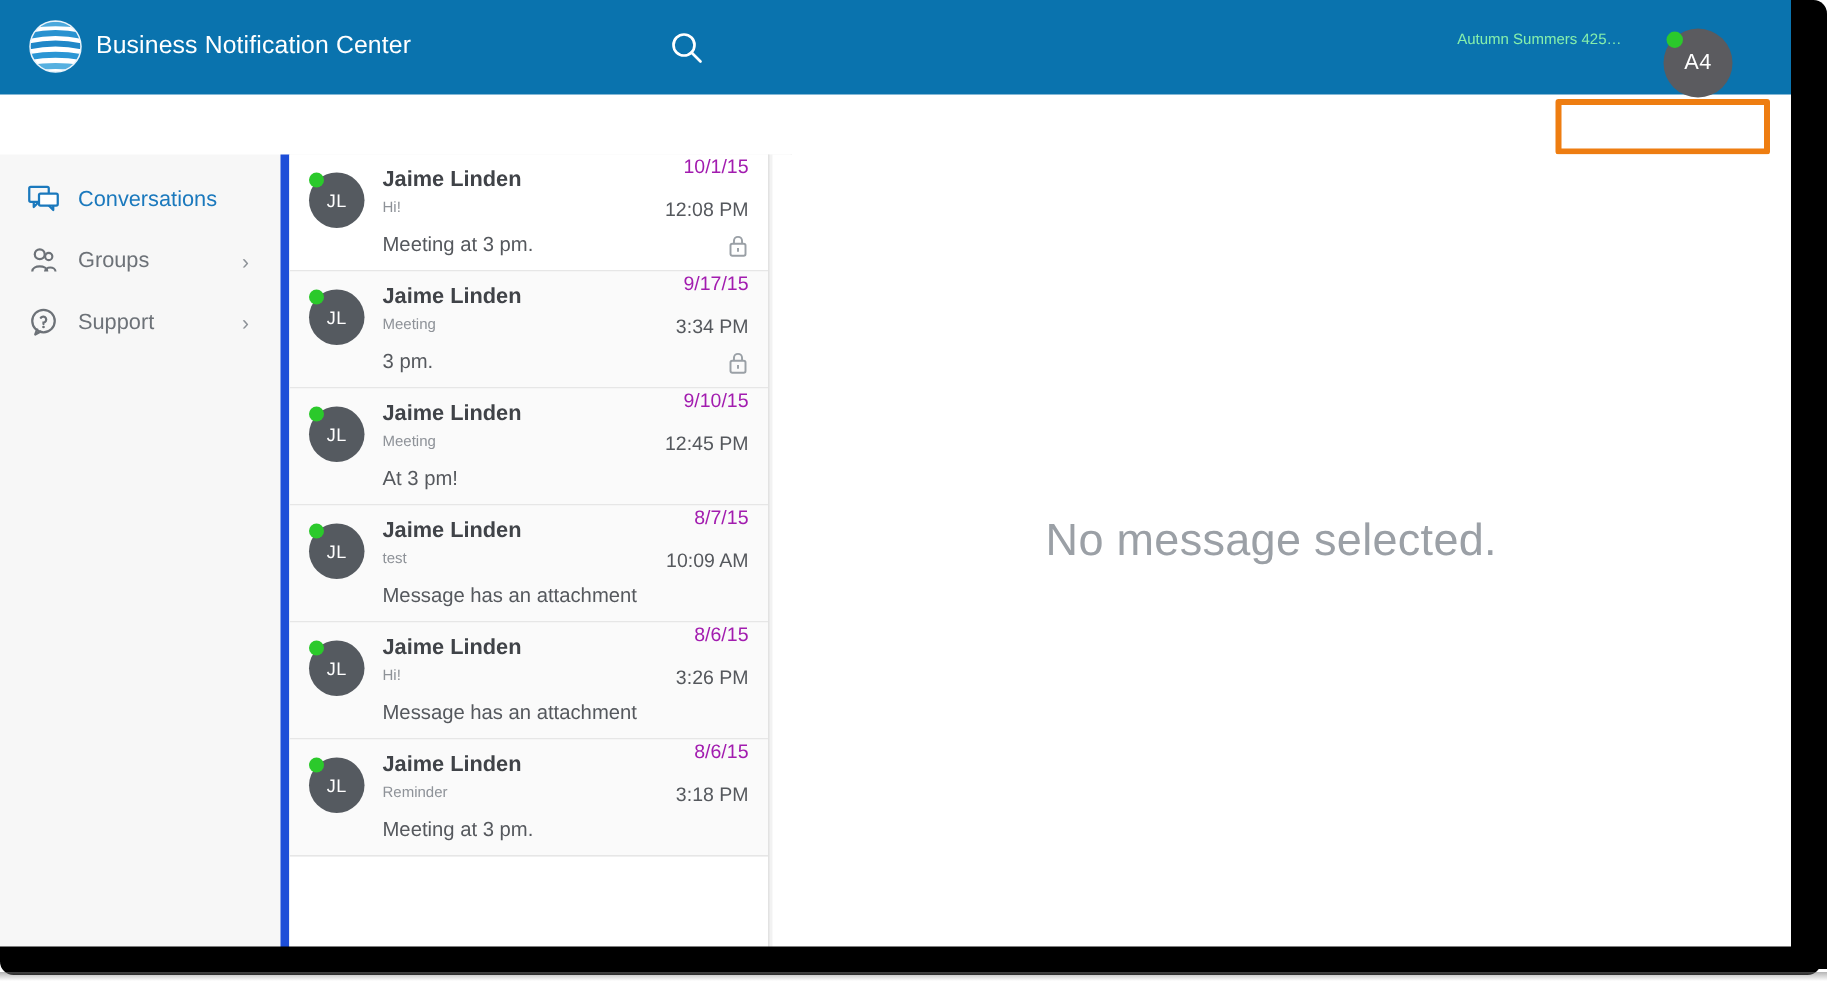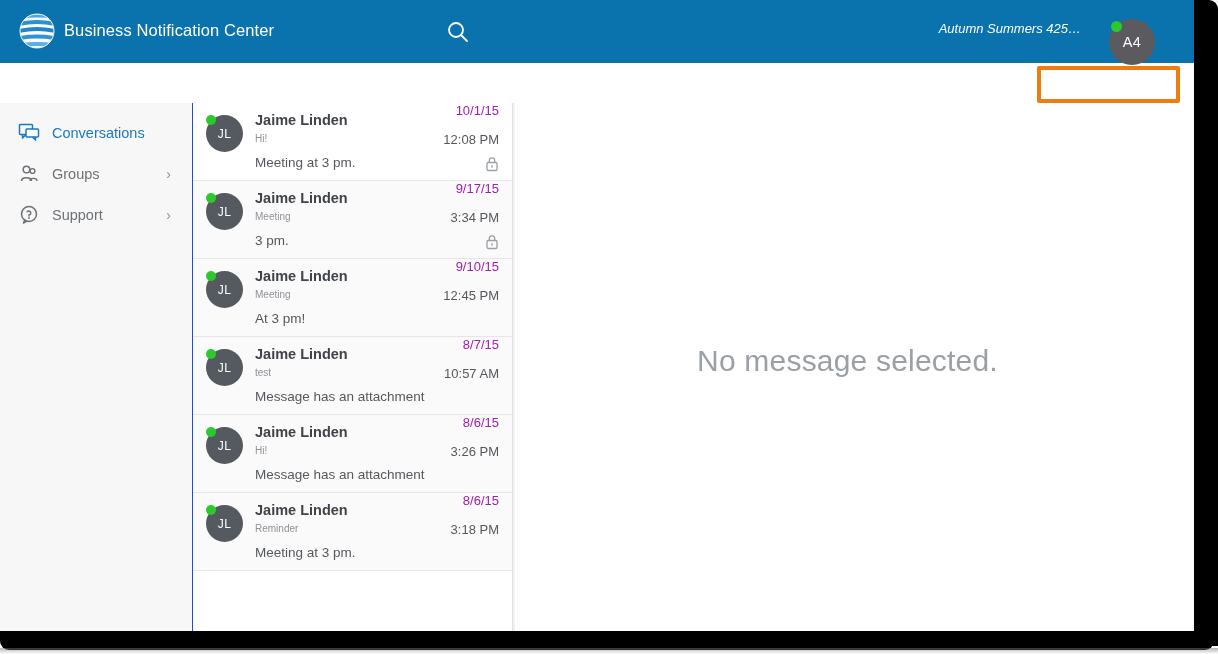--- a/index.html
+++ b/index.html
@@ -65,25 +65,24 @@
     letter-spacing: .1px;
     white-space: nowrap;
   }
   .search-btn {
     position: absolute; left: 445px; top: 19px;
     width: 26px; height: 26px;
     cursor: pointer;
   }
   .user-name {
     position: absolute; right: 113px; top: 21px;
-    font-size: 13px;
-    color: #ffffff;
+    font-size: 10px;
+    color: #86efac;
     white-space: nowrap;
     text-align: right;
-    font-style: italic;
   }
   .user-avatar-wrap {
     position: absolute; right: 39px; top: 19px;
     width: 46px; height: 46px; text-align: right;
   }
   .avatar {
     width: 100%; height: 100%;
     border-radius: 50%;
     background: #5b5b5f;
     color: #ffffff;
@@ -142,21 +141,21 @@
     position: absolute; top: 103px; left: 0;
     width: 1194px; height: 530px;
     background: #ffffff;
   }
 
   
   .sidebar {
     position: absolute; left: 0; top: 0;
     width: 193px; height: 530px;
     background: #f7f7f7;
-    border-right: 1px solid #1d4ed8;
+    border-right: 6px solid #1d4ed8;
   }
   .nav-item {
     position: relative;
     height: 41px;
     display: flex; align-items: center;
     padding-left: 17px;
     cursor: pointer;
     color: #6d7278;
     font-size: 14.5px;
   }
@@ -433,21 +432,21 @@
             </div>
             <div class="msg-item">
               <div class="msg-avatar-wrap">
                 <div class="msg-avatar">JL</div>
                 <div class="status-dot"></div>
               </div>
               <div class="msg-sender">Jaime Linden</div>
               <div class="msg-subject">test</div>
               <div class="msg-preview">Message has an attachment</div>
               <div class="msg-date">8/7/15</div>
-              <div class="msg-time">10:57 AM</div>
+              <div class="msg-time">10:09 AM</div>
             </div>
             <div class="msg-item">
               <div class="msg-avatar-wrap">
                 <div class="msg-avatar">JL</div>
                 <div class="status-dot"></div>
               </div>
               <div class="msg-sender">Jaime Linden</div>
               <div class="msg-subject">Hi!</div>
               <div class="msg-preview">Message has an attachment</div>
               <div class="msg-date">8/6/15</div>

